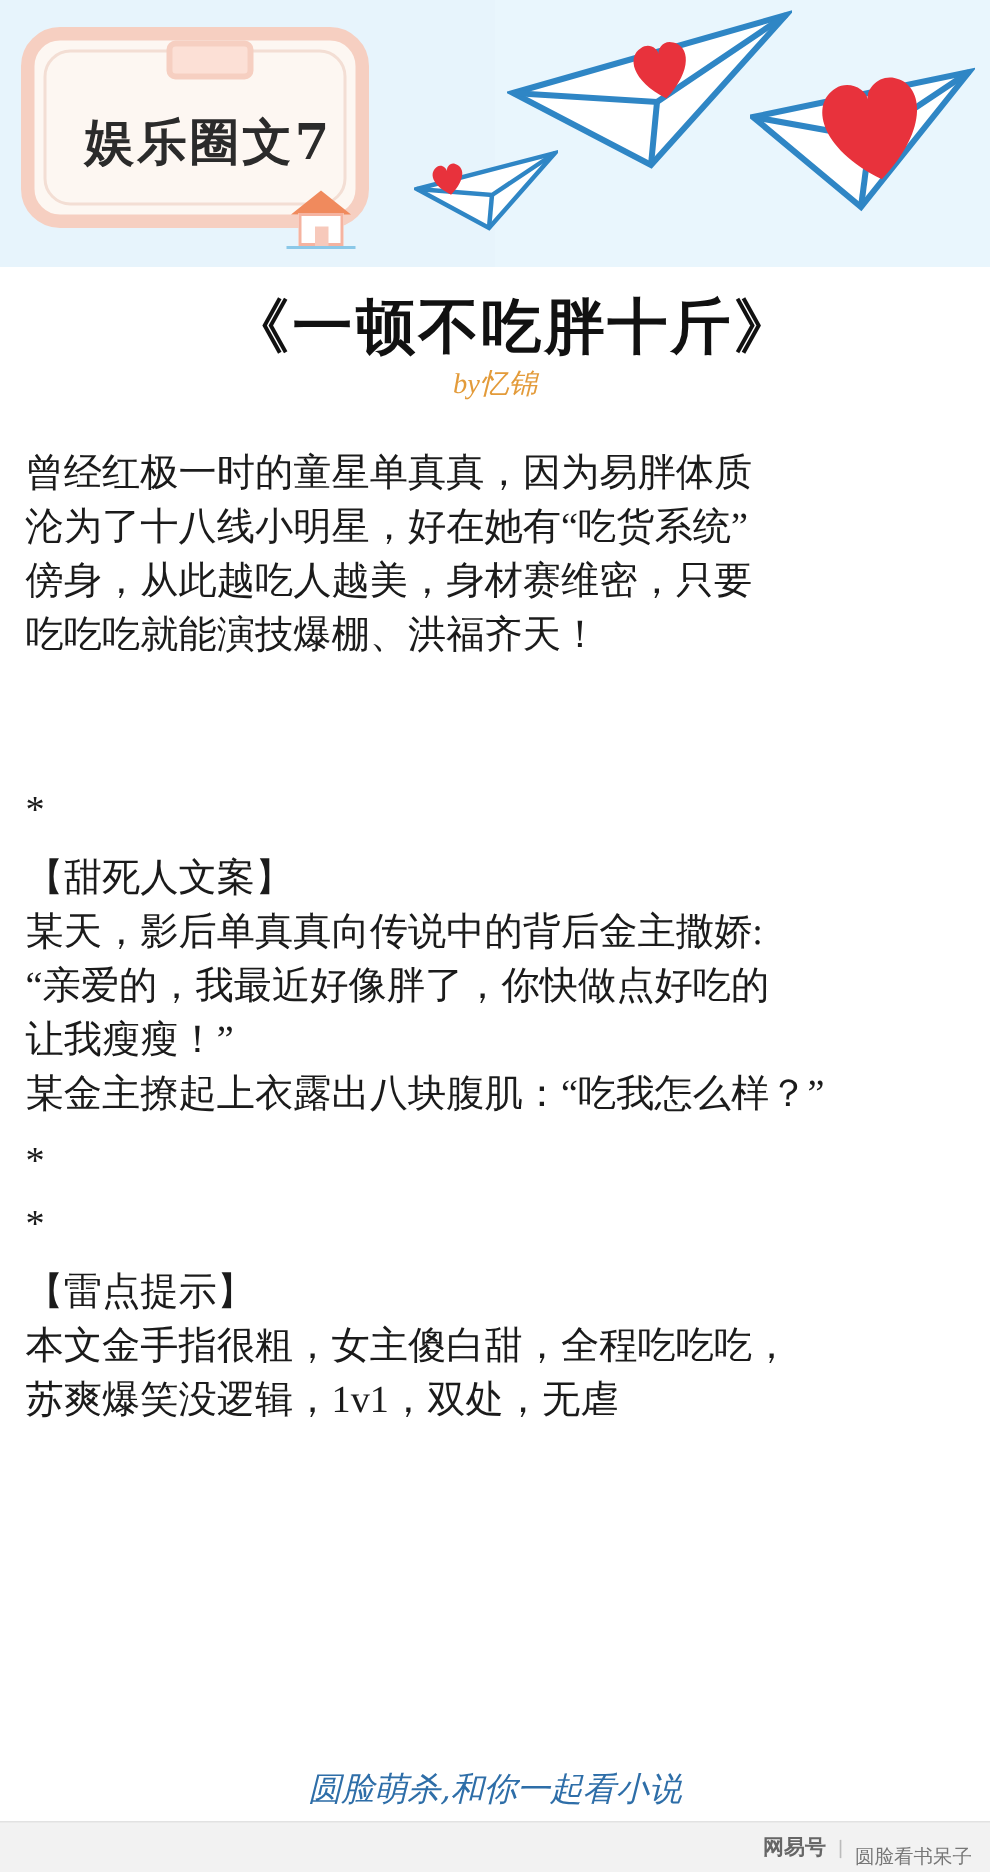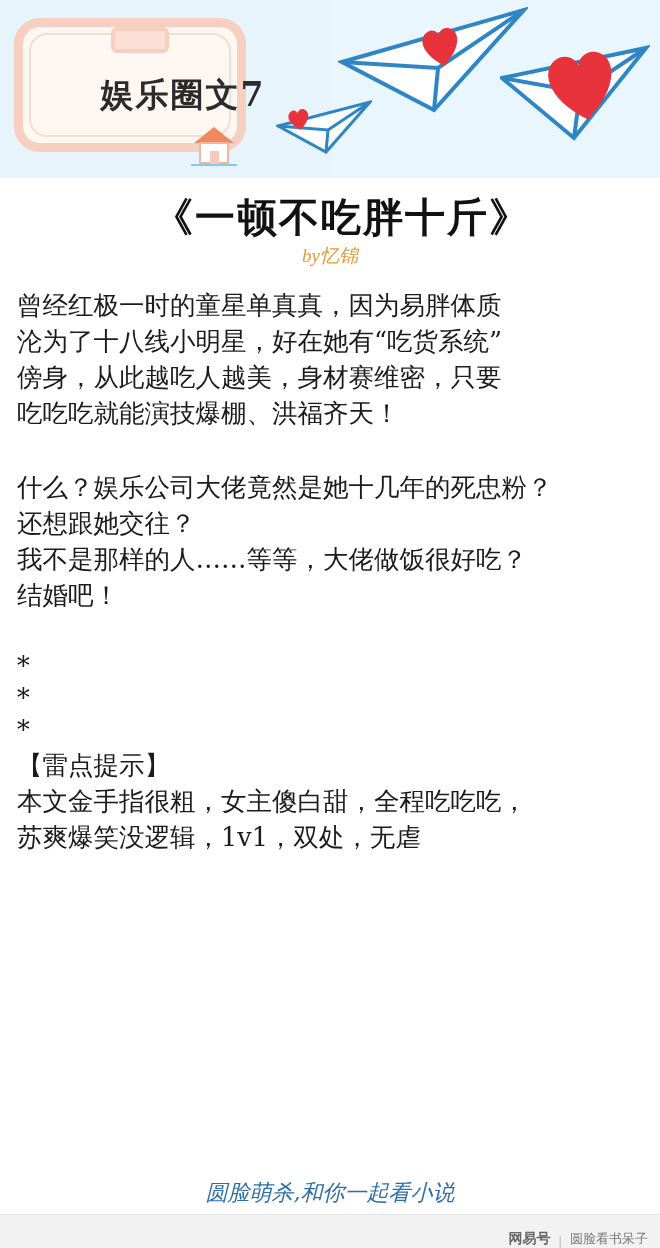--- a/index.html
+++ b/index.html
@@ -71,21 +71,20 @@
     position: absolute;
     left: 0;
     top: 46px;
     width: 232px;
     text-align: center;
     font-size: 33px;
     font-weight: bold;
     letter-spacing: 2px;
     color: #2b2b2b;
     font-family: "DejaVu Serif", "Liberation Serif", serif;
-    padding-left: 44px;
   }
 
   
   .house {
     position: absolute;
     left: 168px;
     top: 100px;
     width: 46px;
     height: 44px;
   }
@@ -162,22 +161,23 @@
     left: 17px;
     top: 285px;
     width: 628px;
     font-size: 25.5px;
     line-height: 36px;
     color: #1b1b1b;
     letter-spacing: 0px;
     font-family: "DejaVu Serif", "Liberation Serif", serif;
   }
   .para {
-    margin: 2px 0 0 0;
+    margin: 12px 0 0 0;
     white-space: pre-wrap;
+    font-family: Liberation Serif, serif;
   }
   .blank {
     height: 36px;
   }
   .star {
     font-size: 25.5px;
     line-height: 30px;
   }
 
   
@@ -194,21 +194,21 @@
   }
   .footer-bar {
     position: absolute;
     left: 0;
     bottom: 0;
     width: 660px;
     height: 34px;
     background: #f2f2f2;
     border-top: 1px solid #e2e2e2;
     display: flex;
-    align-items: flex-end;
+    align-items: center;
     justify-content: flex-end;
     padding-right: 12px;
     box-sizing: border-box;
     font-family: "Liberation Sans", sans-serif;
   }
   .footer-brand {
     font-size: 14px;
     color: #666;
     font-weight: bold;
   }
@@ -286,26 +286,27 @@
 
   <div class="novel-title">《一顿不吃胖十斤》</div>
   <div class="byline">by忆锦</div>
 
   <div class="content">
     <p class="para">曾经红极一时的童星单真真，因为易胖体质
 沦为了十八线小明星，好在她有“吃货系统”
 傍身，从此越吃人越美，身材赛维密，只要
 吃吃吃就能演技爆棚、洪福齐天！</p>
     <div class="blank"></div>
-    <p class="para">什么？娱乐公司大佬竟然是她十几年的死忠粉？
-还想跟她交往？
-我不是那样的人……等等，大佬做饭很好吃？
-结婚吧！</p>
     <div class="blank"></div>
     <p class="para star">*</p>
+    <p class="para">【甜死人文案】
+某天，影后单真真向传说中的背后金主撒娇:
+“亲爱的，我最近好像胖了，你快做点好吃的
+让我瘦瘦！”
+某金主撩起上衣露出八块腹肌：“吃我怎么样？”</p>
     <p class="para star">*</p>
     <p class="para star">*</p>
     <p class="para">【雷点提示】
 本文金手指很粗，女主傻白甜，全程吃吃吃，
 苏爽爆笑没逻辑，1v1，双处，无虐</p>
   </div>
 
   <div class="footer-handwrite">圆脸萌杀,和你一起看小说</div>
 
   <div class="footer-bar">

